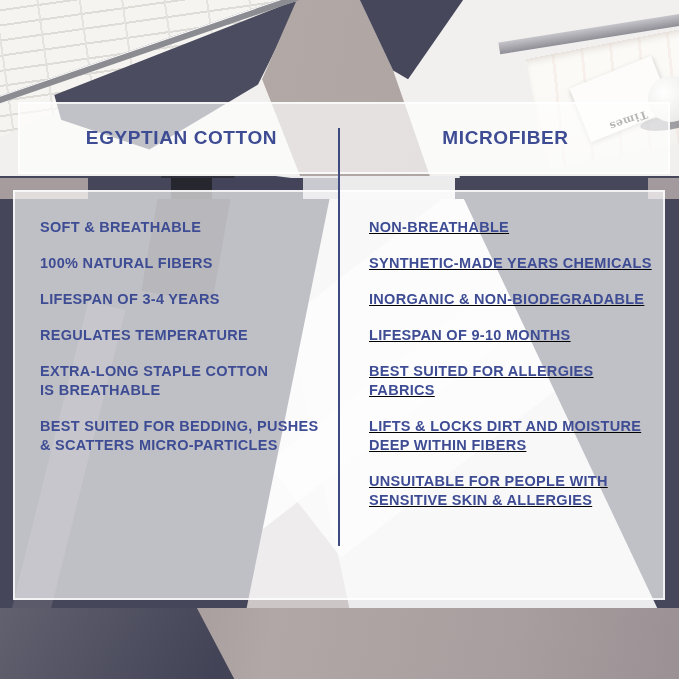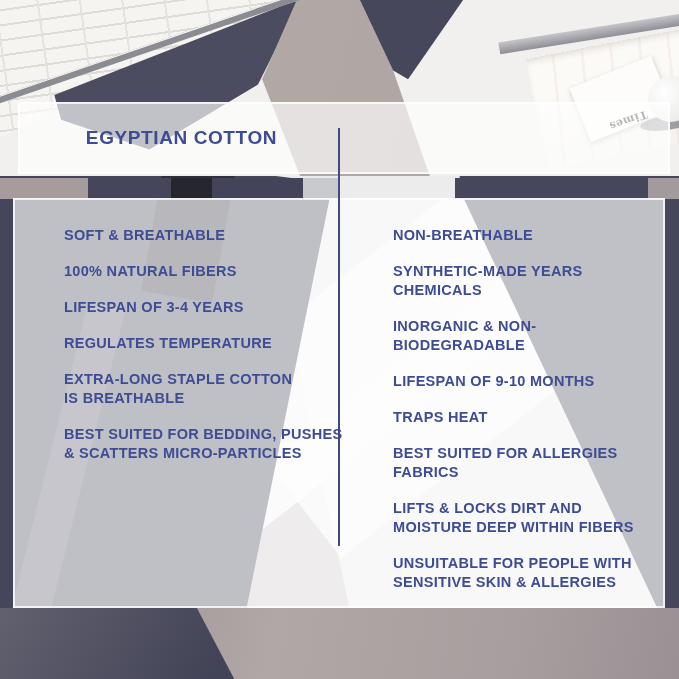--- a/index.html
+++ b/index.html
@@ -63,26 +63,26 @@
   .book-title{transform:rotate(183deg);font-family:"DejaVu Serif",serif;font-weight:bold;
     font-size:11px;color:#2b2b2b;margin-top:4px;letter-spacing:.5px;}
   .mug{left:648px;top:76px;width:46px;height:46px;border-radius:50%;
     background:radial-gradient(circle at 35% 35%,#ffffff,#ececea 70%,#d8d7d4);}
   .mug-shadow{left:640px;top:116px;width:54px;height:14px;border-radius:50%;
     background:#4a4a55;opacity:.5;transform:rotate(-8deg);}
 
   
   .panel{background:rgba(255,255,255,.66);border:2px solid rgba(255,255,255,.78);box-sizing:border-box;}
   .panel-header{left:18px;top:102px;width:652px;height:72px;display:flex;align-items:center;text-align:center;}
-  .panel-body{left:13px;top:198px;width:652px;height:410px;display:flex;padding-left:24px;}
+  .panel-body{left:13px;top:190px;width:652px;height:410px;display:flex;}
   .hcol-left{width:323px;display:flex;justify-content:center;}
   .hcol-right{flex:1;display:flex;justify-content:center;}
   .title{color:#3e4c94;font-size:19px;font-weight:bold;letter-spacing:.6px;}
   .bcol-left{width:323px;padding:26px 0 0 25px;box-sizing:border-box;}
-  .bcol-right{flex:1;padding:26px 0 0 31px;box-sizing:border-box;}
+  .bcol-right{flex:1;padding:26px 0 0 31px;box-sizing:border-box;text-decoration:underline;}
   .item{color:#3e4c94;font-size:14.5px;font-weight:bold;letter-spacing:.3px;
     line-height:19px;margin-bottom:17px;max-width:292px;}
   .item.narrow{max-width:240px;}
   .divider{left:338px;top:128px;width:2px;height:418px;background:#3f4b80;}
 </style>
 </head>
 <body>
 
 <div class="stage">
 
@@ -115,37 +115,39 @@
       <span class="book-title">Times</span>
     </div>
     <div class="abs mug-shadow"></div>
     <div class="abs mug"></div>
   </div>
 
   <div class="abs panel panel-header">
     <div class="hcol-left">
       <span class="title">EGYPTIAN COTTON</span>
     </div>
+    <div class="hcol-right">
+      <span class="title">MICROFIBER</span>
+    </div>
   </div>
 
   <div class="abs panel panel-body">
     <div class="bcol-left">
       <div class="item">SOFT &amp; BREATHABLE</div>
       <div class="item">100% NATURAL FIBERS</div>
       <div class="item">LIFESPAN OF 3-4 YEARS</div>
       <div class="item">REGULATES TEMPERATURE</div>
       <div class="item narrow">EXTRA-LONG STAPLE COTTON IS BREATHABLE</div>
       <div class="item">BEST SUITED FOR BEDDING, PUSHES &amp; SCATTERS MICRO-PARTICLES</div>
     </div>
     <div class="bcol-right">
       <div class="item">NON-BREATHABLE</div>
       <div class="item">SYNTHETIC-MADE YEARS CHEMICALS</div>
       <div class="item">INORGANIC &amp; NON-BIODEGRADABLE</div>
       <div class="item">LIFESPAN OF 9-10 MONTHS</div>
-      <div class="item">TRAPS HEAT</div>
       <div class="item">BEST SUITED FOR ALLERGIES FABRICS</div>
       <div class="item">LIFTS &amp; LOCKS DIRT AND MOISTURE DEEP WITHIN FIBERS</div>
       <div class="item">UNSUITABLE FOR PEOPLE WITH SENSITIVE SKIN &amp; ALLERGIES</div>
     </div>
   </div>
 
   <div class="abs divider"></div>
 </div>
 
 </body></html>

